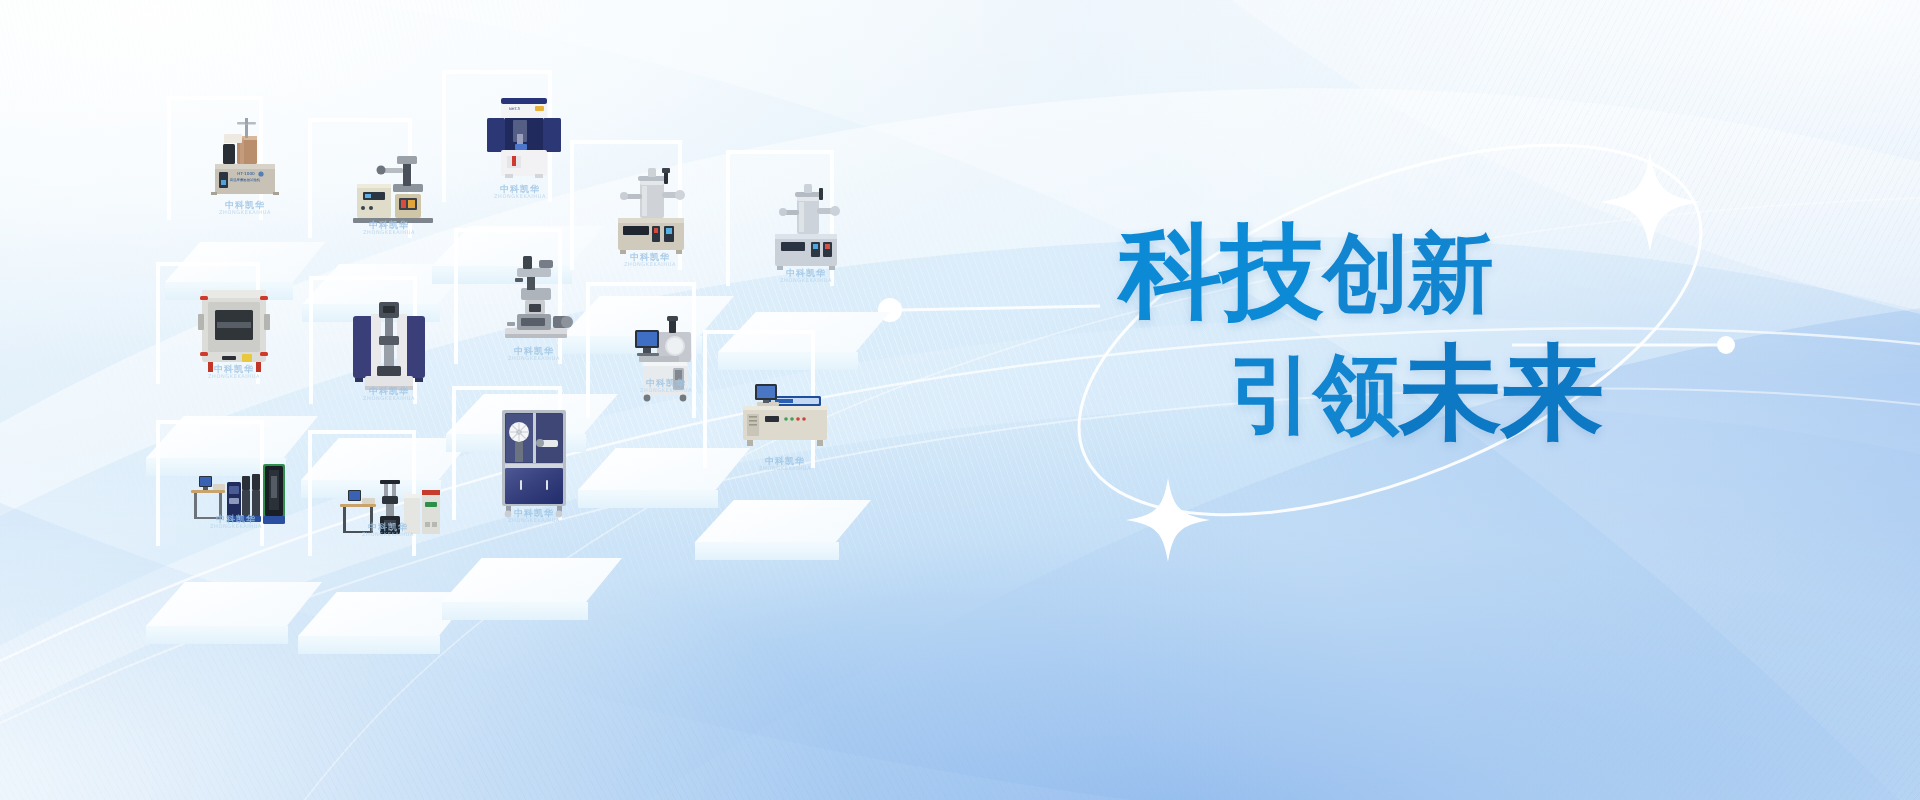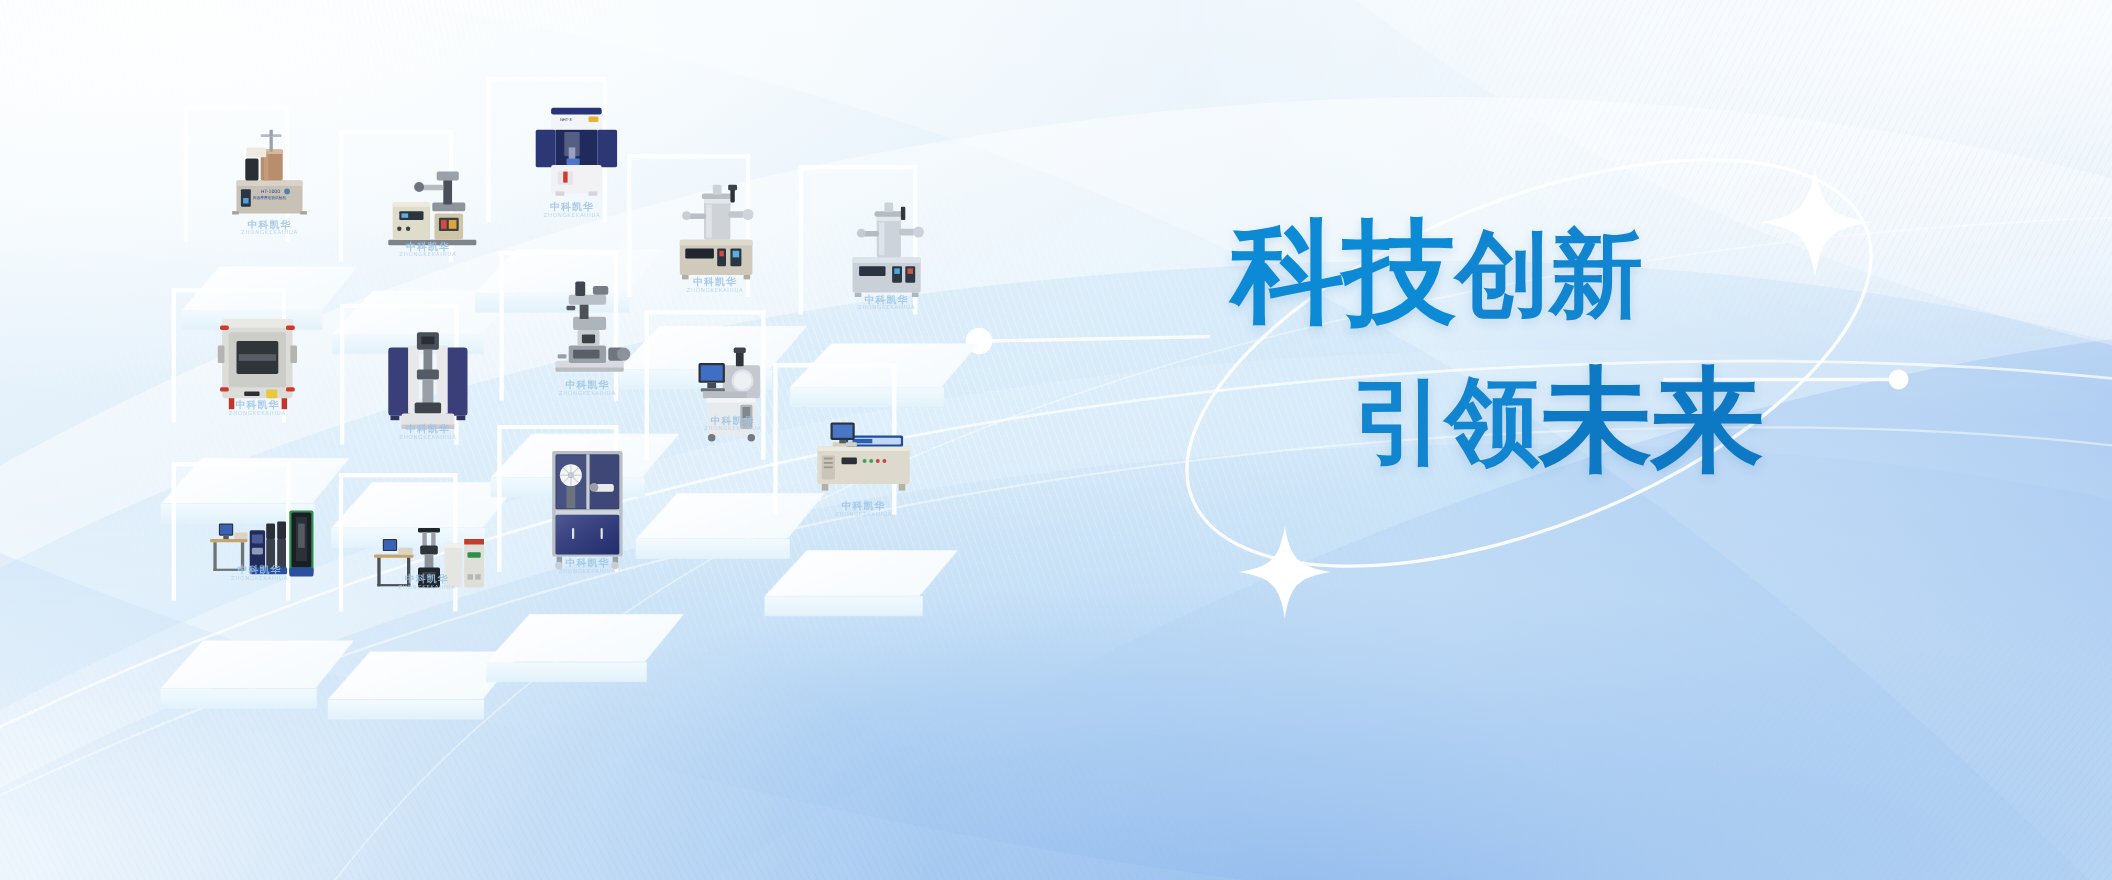--- a/index.html
+++ b/index.html
@@ -154,23 +154,23 @@
   }
   .wm .wm1{ font-size:9px; letter-spacing:1px; font-weight:700; display:block; }
   .wm .wm2{ font-size:5px; letter-spacing:.6px; display:block; color:#b4d3ec; }
 
   
   .headline{
     position:absolute;
     left:1105px; top:195px;
     width:640px; height:330px;
   }
-  .hl-row{ display:block; white-space:nowrap; }
+  .hl-row{ display:block; white-space:nowrap;margin-top:23px; }
   .hl-row.r1{ margin-left:14px; }
-  .hl-row.r2{ margin-left:124px; margin-top:28px; }
+  .hl-row.r2{ margin-left:124px; margin-top:15px; }
   .hl-strong{
     font-family:"DejaVu Sans","Liberation Sans",sans-serif;
     font-weight:700;
     font-size:103px;
     line-height:1.03;
     letter-spacing:-1px;
     color:#0d8ad6;
     text-shadow:0 3px 10px rgba(40,110,175,.18);
     vertical-align:baseline;
   }

